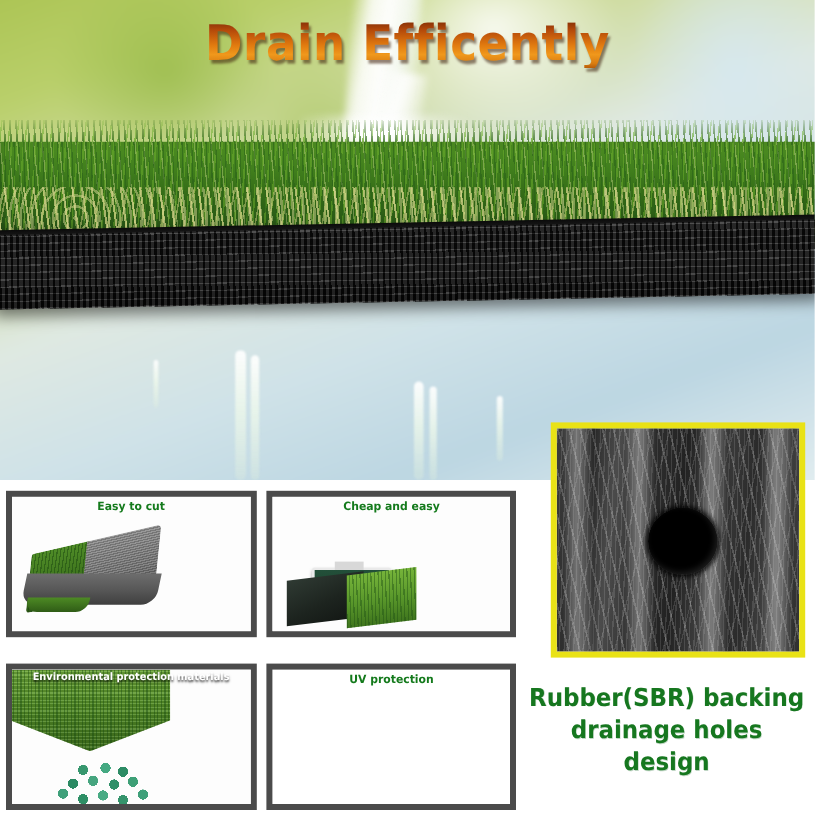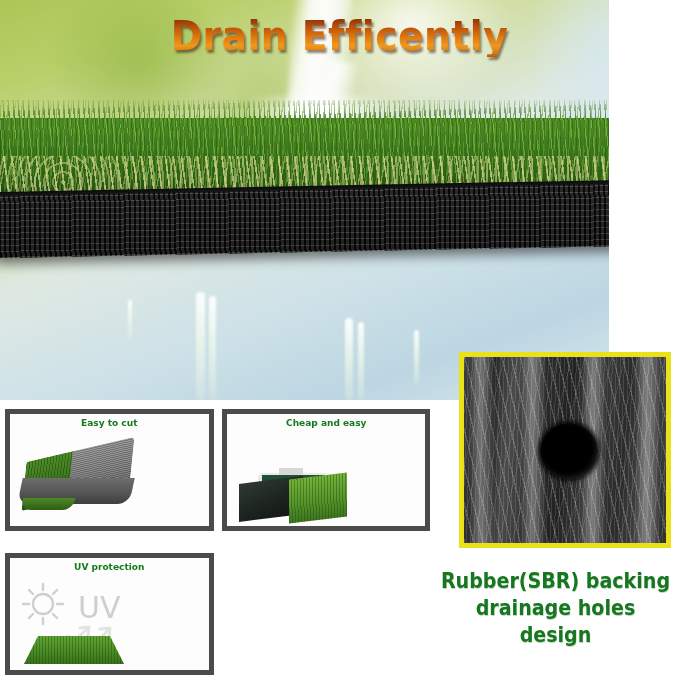--- a/index.html
+++ b/index.html
@@ -15,21 +15,21 @@
     width: 679px;
     height: 679px;
     overflow: hidden;
     background: #ffffff;
   }
 
   
   .hero {
     position: absolute;
     left: 0; top: 0;
-    width: 609px; height: 400px;
+    width: 679px; height: 400px;
     overflow: hidden;
   }
   
   .hero-bg {
     position: absolute;
     left: -20px; top: -20px;
     width: 719px; height: 440px;
     background:
       radial-gradient(ellipse 150px 120px at 60% 10%, rgba(255,255,255,0.85), rgba(255,255,255,0) 70%),
       radial-gradient(ellipse 120px 160px at 88% 18%, rgba(214,232,240,0.9), rgba(214,232,240,0) 72%),
@@ -486,44 +486,28 @@
     <div class="card">
       <div class="card-inner">
         <div class="none-sign">(NONE)</div>
         <div class="none-stand"></div>
         <div class="sheet-black"></div>
         <div class="sheet-green"></div>
       </div>
       <div class="card-title">Cheap and easy</div>
     </div>
 
-
-
     <div class="card">
       <div class="card-inner">
-        <svg class="uv-art" viewBox="0 0 118 94">
-          <g stroke="#cfcfcf" stroke-width="2.4" stroke-linecap="round" fill="none">
-            <circle cx="27" cy="28" r="10"></circle>
-            <line x1="27" y1="8" x2="27" y2="14"></line>
-            <line x1="27" y1="42" x2="27" y2="48"></line>
-            <line x1="7" y1="28" x2="13" y2="28"></line>
-            <line x1="41" y1="28" x2="47" y2="28"></line>
-            <line x1="13" y1="14" x2="17" y2="18"></line>
-            <line x1="37" y1="38" x2="41" y2="42"></line>
-            <line x1="41" y1="14" x2="37" y2="18"></line>
-            <line x1="17" y1="38" x2="13" y2="42"></line>
-          </g>
-          <text x="62" y="42" font-family="DejaVu Sans, sans-serif" font-size="30" fill="#cfcfcf">UV</text>
-          <g stroke="#e3e3e3" stroke-width="2.8" fill="none" stroke-linecap="round" stroke-linejoin="round">
-            <path d="M33 78 L52 60 L70 78 L93 53"></path>
-            <path d="M84 53 L94 52 L93 62"></path>
-            <path d="M55 68 L72 52"></path>
-            <path d="M64 52 L73 51 L72 60"></path>
-          </g>
-        </svg>
-        <div class="uv-mat"></div>
+        <div class="env-turf"></div>
+        <div class="pellets"></div>
       </div>
+      <div class="card-title onphoto">Environmental protection materials</div>
+    </div>
+
+
+    <div class="card">
       <div class="card-title">UV protection</div>
     </div>
 
 
   </div>
 </div>
 
 </body></html>

